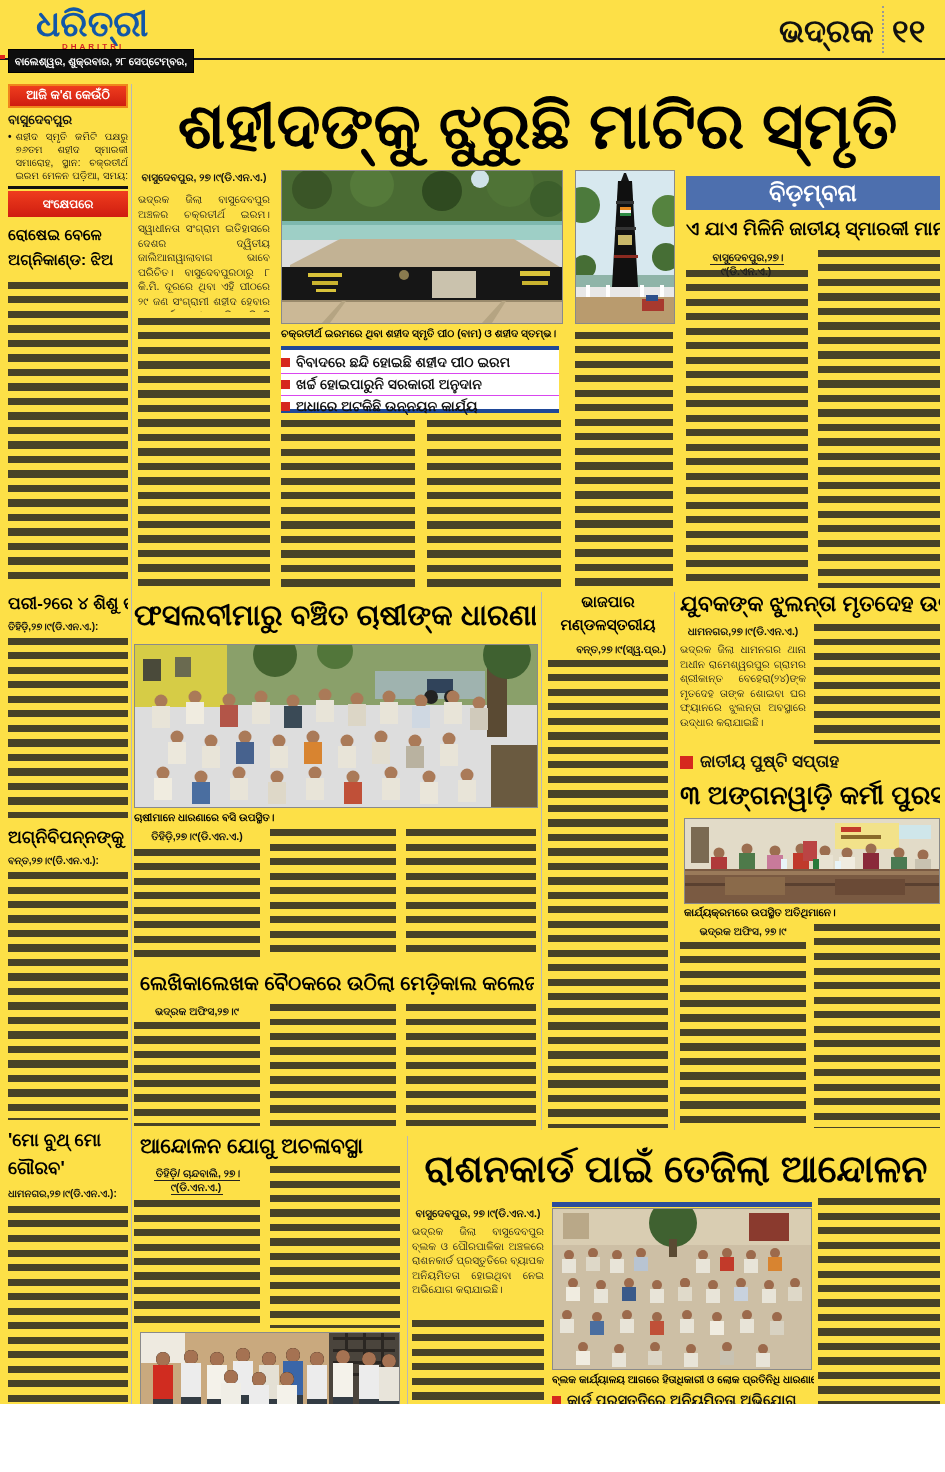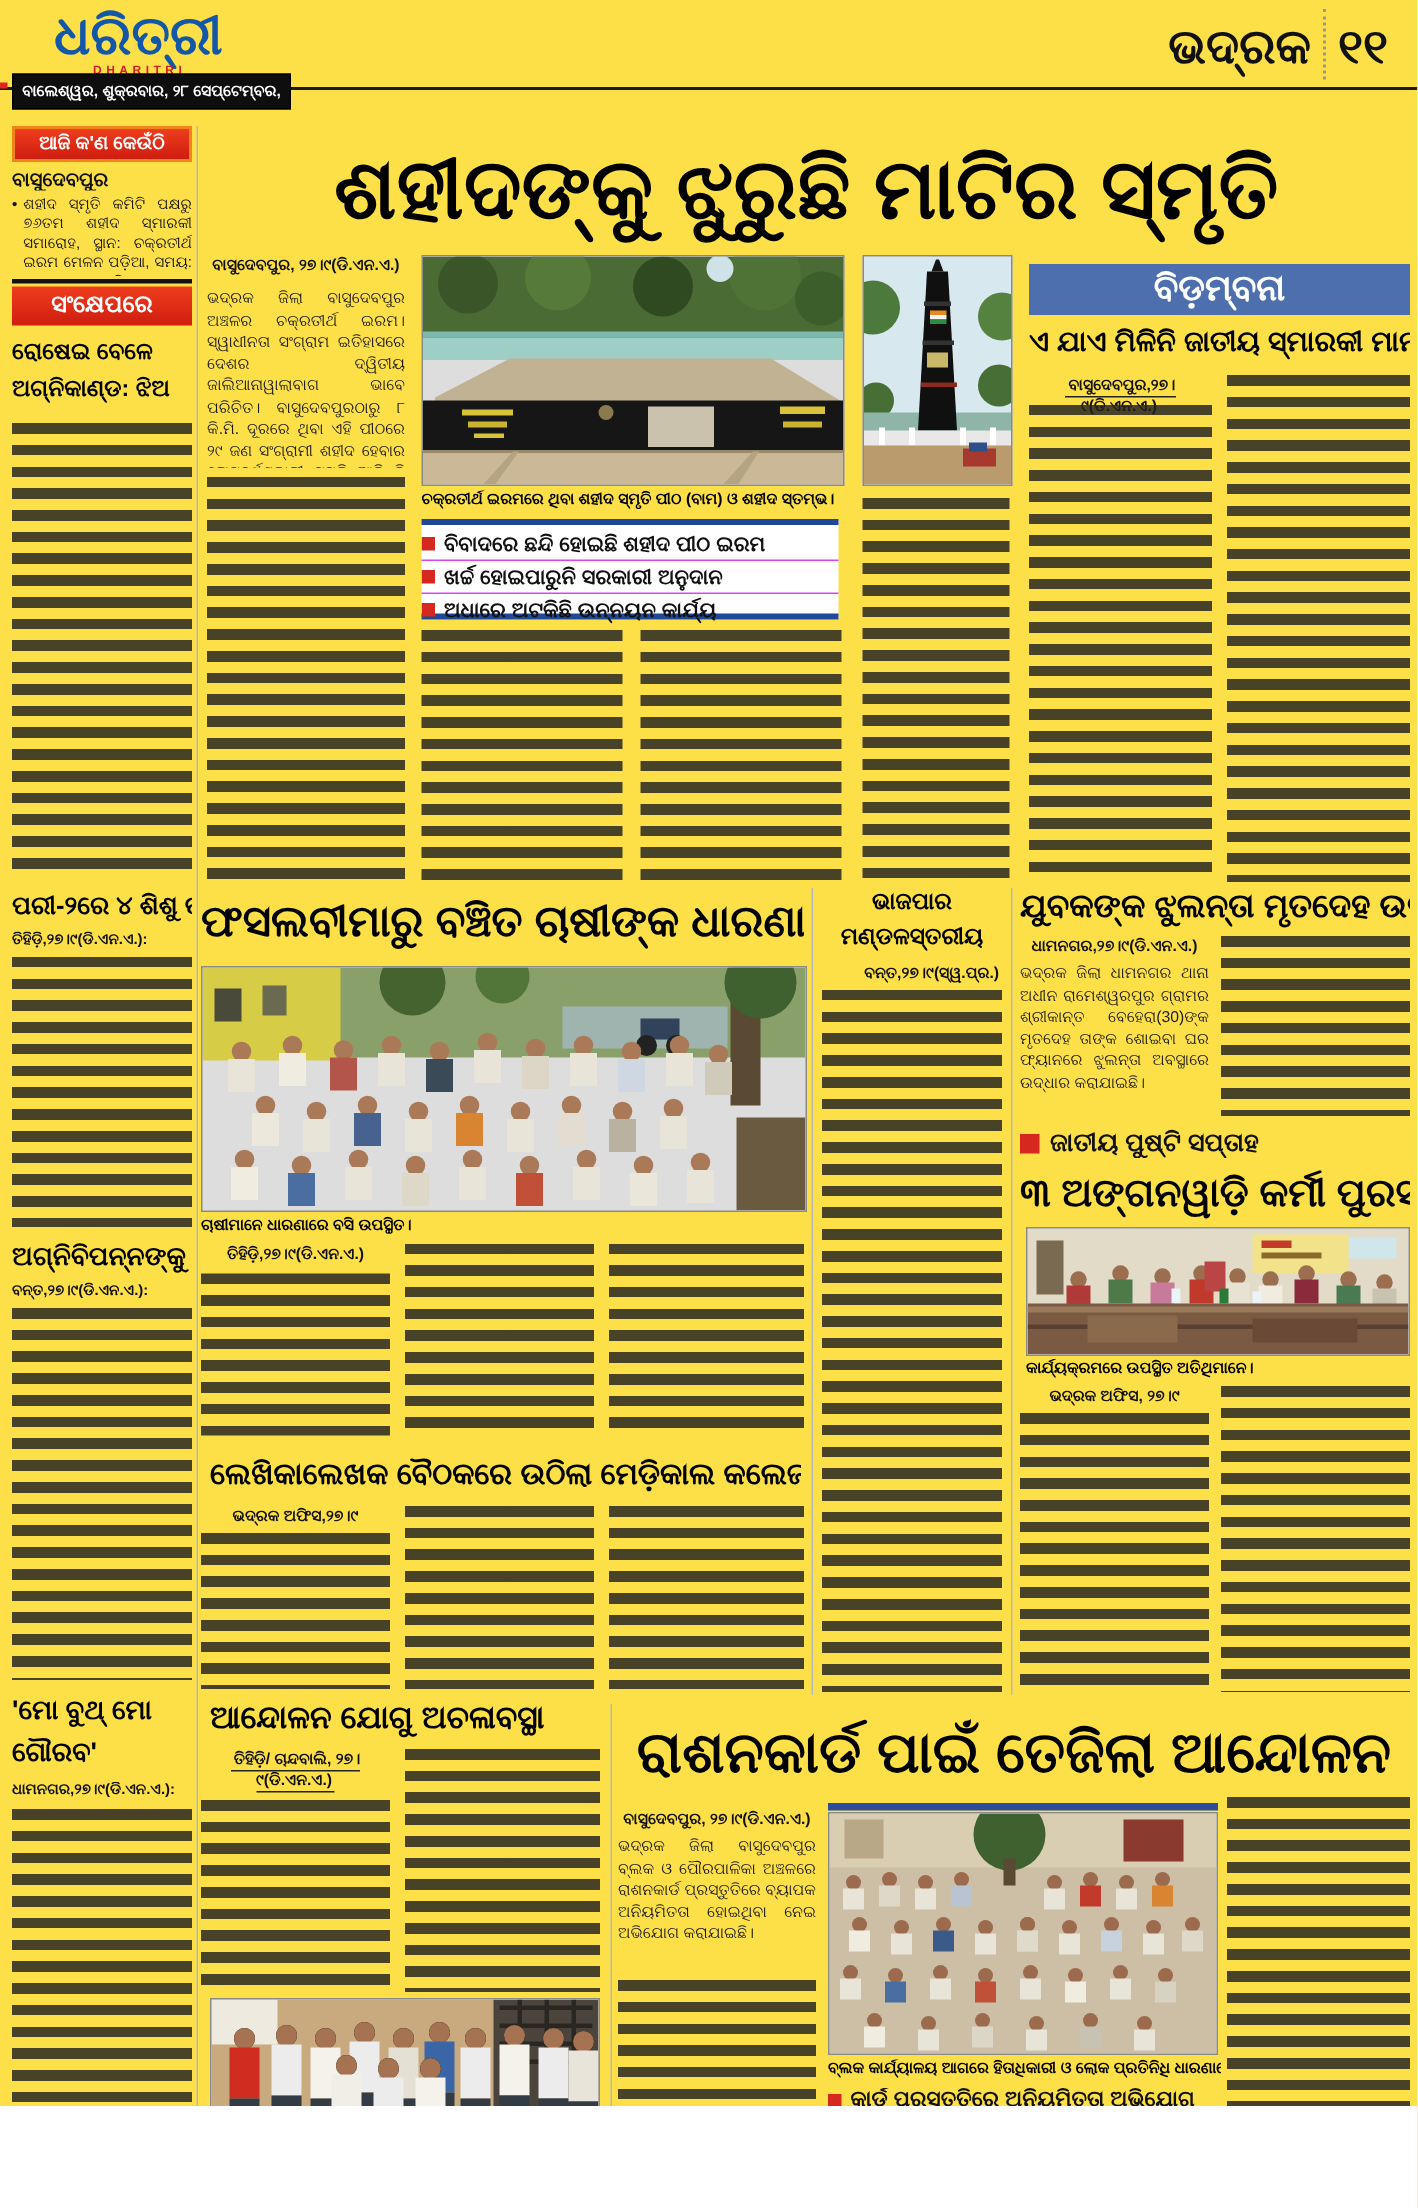--- a/index.html
+++ b/index.html
@@ -39,32 +39,32 @@
     <div class="abs" style="left:0;top:58px;width:945px;height:2px;background:#1a1a1a;"></div>
     <div class="abs" style="left:0;top:55px;width:5px;height:4px;background:#e0251c;"></div>
     <div class="abs" style="left:36px;top:2px;width:160px;height:44px;font-size:36px;font-weight:700;color:#1257a8;line-height:44px;overflow:hidden;">ଧରିତ୍ରୀ</div>
     <div class="abs" style="left:62px;top:42px;font-size:8px;font-weight:700;letter-spacing:3px;color:#d41f26;text-align:center;">DHARITRI</div>
     <div class="abs" style="left:8px;top:49px;width:184px;height:22px;background:#0e0e0e;color:#fff;font-size:10.5px;font-weight:700;line-height:22px;text-align:center;overflow:hidden;border:1px solid #000;">ବାଲେଶ୍ୱର, ଶୁକ୍ରବାର, ୨୮ ସେପ୍ଟେମ୍ବର, ୨୦୧୮</div>
     <div class="abs" style="left:770px;top:8px;width:104px;height:46px;font-size:32px;font-weight:700;text-align:right;line-height:46px;overflow:hidden;">ଭଦ୍ରକ</div>
     <div class="abs" style="left:882px;top:6px;height:47px;border-left:2px dotted #999;"></div>
     <div class="abs" style="left:892px;top:8px;width:48px;height:46px;font-size:32px;font-weight:700;line-height:46px;overflow:hidden;">୧୧</div>
   </div>
 
-  <div class="abs hl nowrap center" style="left:135px;top:76px;width:805px;height:100px;font-size:56px;line-height:100px;">ଶହୀଦଙ୍କୁ ଝୁରୁଛି ମାଟିର ସ୍ମୃତି</div>
+  <div class="abs hl nowrap center" style="left:135px;top:76px;width:805px;height:100px;font-size:64px;line-height:100px;">ଶହୀଦଙ୍କୁ ଝୁରୁଛି ମାଟିର ସ୍ମୃତି</div>
 
   <div class="abs vrule" style="left:131px;top:84px;height:1360px;"></div>
 
   <div class="abs redbox" style="left:8px;top:84px;width:116px;height:20px;font-size:12.5px;line-height:19px;border:2px solid #f0851c;">ଆଜି କ'ଣ କେଉଁଠି</div>
   <div class="abs" style="left:8px;top:112px;width:120px;font-size:13px;font-weight:700;overflow:hidden;height:15px;">ବାସୁଦେବପୁର</div>
   <div class="abs" style="left:8px;top:130px;width:120px;height:54px;font-size:10px;line-height:13px;overflow:hidden;display:flex;gap:4px;">
     <span style="font-weight:700;">•</span>
     <span style="text-align:justify;">ଶହୀଦ ସ୍ମୃତି କମିଟି ପକ୍ଷରୁ ୭୬ତମ ଶହୀଦ ସ୍ମାରକୀ ସମାରୋହ, ସ୍ଥାନ: ଚକ୍ରତୀର୍ଥ ଇରମ ମେଳନ ପଡ଼ିଆ, ସମୟ: ସକାଳ ୭ଟାରୁ ରାତି ୯ଟା।</span>
   </div>
   <div class="abs" style="left:8px;top:186px;width:120px;height:3px;background:#111;"></div>
-  <div class="abs redbox" style="left:8px;top:191px;width:120px;height:26px;font-size:16px;line-height:26px;">ସଂକ୍ଷେପରେ</div>
+  <div class="abs redbox" style="left:8px;top:191px;width:120px;height:26px;font-size:12px;line-height:26px;">ସଂକ୍ଷେପରେ</div>
 
   <div class="abs hl" style="left:8px;top:222px;width:120px;height:52px;font-size:15.5px;line-height:25px;">ରୋଷେଇ ବେଳେ ଅଗ୍ନିକାଣ୍ଡ: ଝିଅ ମୃତ, ବାପା ଗୁରୁତର</div>
   <div class="abs greek" style="left:8px;top:282px;width:120px;height:304px;"></div>
 
   <div class="abs hl nowrap" style="left:8px;top:592px;width:120px;height:24px;font-size:17px;line-height:24px;">ପରୀ-୨ରେ ୪ ଶିଶୁ ଉଦ୍ଧାର</div>
   <div class="abs" style="left:8px;top:621px;width:120px;height:13px;font-size:10px;font-weight:700;overflow:hidden;">ତିହିଡ଼ି,୨୭।୯(ଡି.ଏନ.ଏ.):</div>
   <div class="abs greek" style="left:8px;top:638px;width:120px;height:180px;"></div>
 
   <div class="abs hl nowrap" style="left:8px;top:824px;width:120px;height:26px;font-size:17.5px;line-height:26px;">ଅଗ୍ନିବିପନ୍ନଙ୍କୁ ସହାୟତା</div>
   <div class="abs" style="left:8px;top:855px;width:120px;height:13px;font-size:10px;font-weight:700;overflow:hidden;">ବନ୍ତ,୨୭।୯(ଡି.ଏନ.ଏ.):</div>
@@ -239,21 +239,21 @@
   <div class="abs dl" style="left:548px;top:642px;width:120px;text-align:right;">
     <span class="u">ବନ୍ତ,୨୭।୯(ସ୍ୱ.ପ୍ର.)</span>
   </div>
   <div class="abs greek" style="left:548px;top:660px;width:120px;height:468px;"></div>
   <div class="abs vrule" style="left:674px;top:592px;height:538px;"></div>
 
   <div class="abs hl nowrap" style="left:680px;top:588px;width:260px;height:32px;font-size:22px;line-height:32px;">ଯୁବକଙ୍କ ଝୁଲନ୍ତା ମୃତଦେହ ଉଦ୍ଧାର</div>
   <div class="abs dl" style="left:680px;top:624px;width:126px;">
     <span class="u">ଧାମନଗର,୨୭।୯(ଡି.ଏନ.ଏ.)</span>
   </div>
-  <div class="abs body-tx" style="left:680px;top:642px;width:126px;height:102px;">ଭଦ୍ରକ ଜିଲା ଧାମନଗର ଥାନା ଅଧୀନ ରାମେଶ୍ୱରପୁର ଗ୍ରାମର ଶ୍ରୀକାନ୍ତ ବେହେରା(30)ଙ୍କ ମୃତଦେହ ତାଙ୍କ ଶୋଇବା ଘର ଫ୍ୟାନରେ ଝୁଲନ୍ତା ଅବସ୍ଥାରେ ଉଦ୍ଧାର କରାଯାଇଛି।</div>
+  <div class="abs body-tx" style="left:680px;top:642px;width:126px;height:102px;">ଭଦ୍ରକ ଜିଲା ଧାମନଗର ଥାନା ଅଧୀନ ରାମେଶ୍ୱରପୁର ଗ୍ରାମର ଶ୍ରୀକାନ୍ତ ବେହେରା(୨୪)ଙ୍କ ମୃତଦେହ ତାଙ୍କ ଶୋଇବା ଘର ଫ୍ୟାନରେ ଝୁଲନ୍ତା ଅବସ୍ଥାରେ ଉଦ୍ଧାର କରାଯାଇଛି।</div>
   <div class="abs greek" style="left:814px;top:624px;width:126px;height:120px;"></div>
 
   <div class="abs kicker" style="left:680px;top:752px;width:260px;height:20px;">
     <span class="sq"></span>
     <span>ଜାତୀୟ ପୁଷ୍ଟି ସପ୍ତାହ</span>
   </div>
   <div class="abs hl nowrap" style="left:680px;top:776px;width:260px;height:38px;font-size:26px;line-height:38px;">୩ ଅଙ୍ଗନୱାଡ଼ି କର୍ମୀ ପୁରସ୍କୃତ</div>
   <div class="abs photo" style="left:684px;top:818px;width:254px;height:84px;">
     <svg width="254" height="84" viewBox="0 0 254 84">
       <defs>

